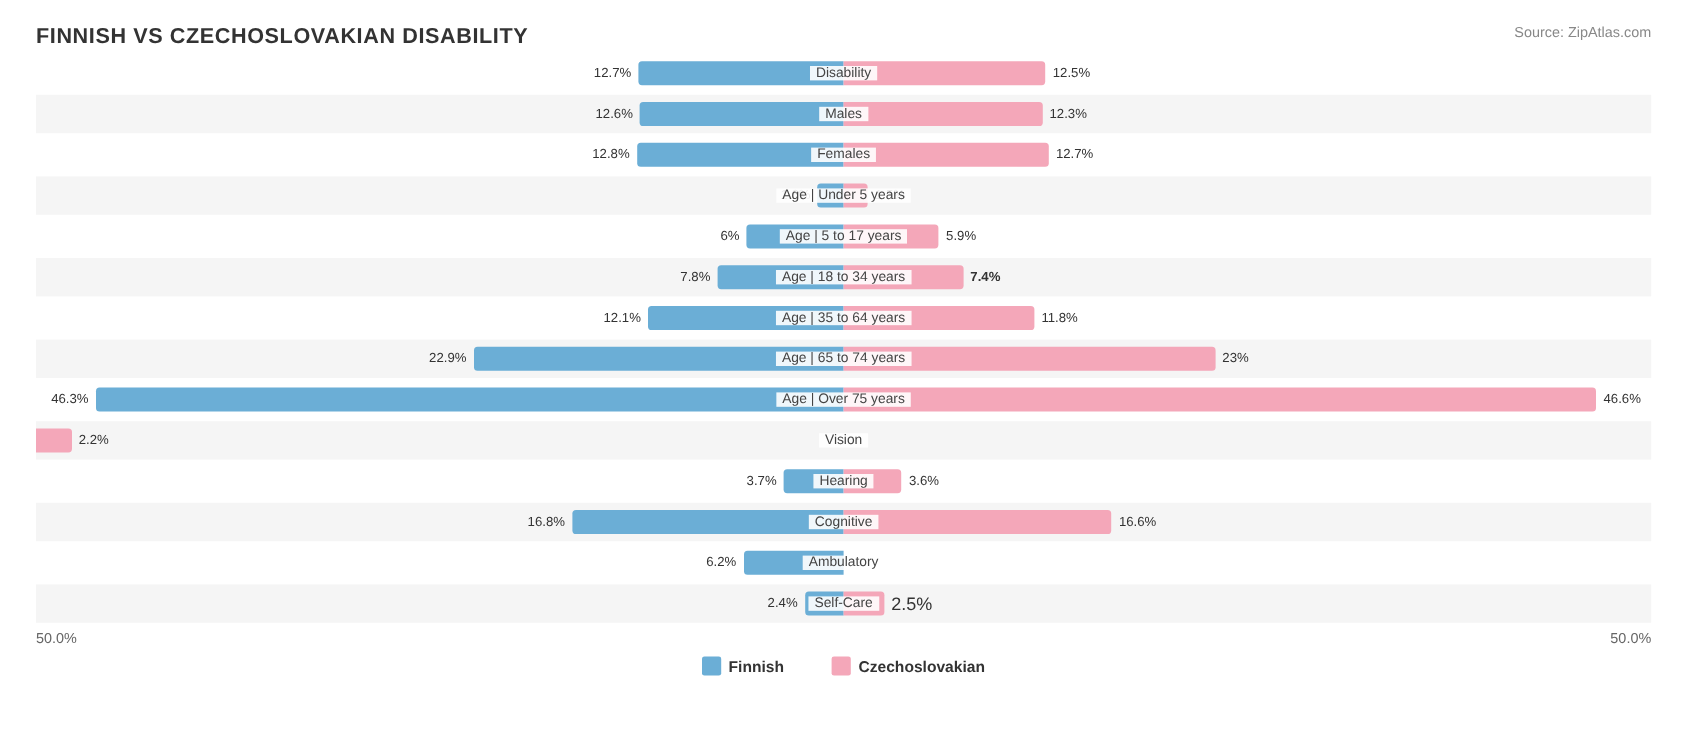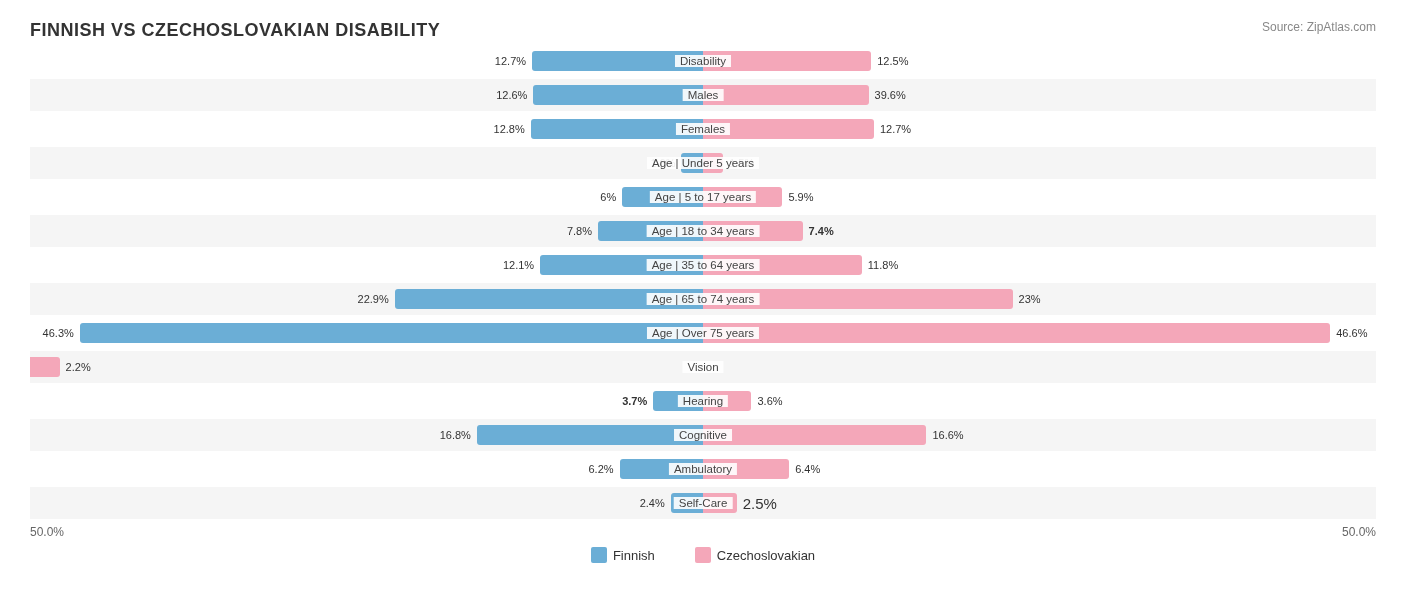--- a/index.html
+++ b/index.html
@@ -103,20 +103,21 @@
       width: 50%;
     }
     .axis-label.left { text-align: left; }
     .axis-label.right { text-align: right; }
     .legend {
       display: flex;
       justify-content: center;
       align-items: center;
       gap: 40px;
       margin-top: 8px;
+      font-weight: bold;
     }
     .legend-item {
       display: flex;
       align-items: center;
       gap: 6px;
       font-size: 13px;
       color: #333;
     }
     .legend-box {
       width: 16px;
@@ -160,21 +161,21 @@
           <span class="val-left" style="position:static; margin-right:6px; font-size:11px; color:#333; white-space:nowrap;">12.6%</span>
           <div class="bar-left" style="width:25.2%; background:#6baed6; height:20px; border-radius:3px 0 0 3px; min-width:2px;">
           </div>
         </div>
       </div>
       <div style="position:absolute; left:50%; transform:translateX(-50%); white-space:nowrap; font-size:11.5px; color:#444; z-index:10; background:rgba(255,255,255,0.9); padding:0 5px; pointer-events:none;">Males</div>
       <div class="right-section">
         <div style="display:flex; align-items:center; justify-content:flex-start; width:100%; height:100%;">
           <div class="bar-right" style="width:24.6%; background:#f4a7b9; height:20px; border-radius:0 3px 3px 0; min-width:2px;">
           </div>
-          <span class="val-right" style="position:static; margin-left:6px; font-size:11px; color:#333; white-space:nowrap;">39.6%</span>
+          <span class="val-right" style="position:static; margin-left:6px; font-size:11px; color:#333; white-space:nowrap;">12.3%</span>
         </div>
       </div>
     </div>
       <div class="bar-row" style="background: rgb(255, 255, 255);">
       <div class="left-section">
         <div style="display:flex; align-items:center; justify-content:flex-end; width:100%; height:100%;">
           <span class="val-left" style="position:static; margin-right:6px; font-size:11px; color:#333; white-space:nowrap;">12.8%</span>
           <div class="bar-left" style="width:25.6%; background:#6baed6; height:20px; border-radius:3px 0 0 3px; min-width:2px;">
           </div>
         </div>
@@ -295,21 +296,21 @@
       <div class="right-section">
         <div style="display:flex; align-items:center; justify-content:flex-start; width:100%; height:100%;">
           <div class="bar-right" style="width:4.4%; background:#f4a7b9; height:20px; border-radius:0 3px 3px 0; min-width:2px;">
           </div>
           <span class="val-right" style="position:static; margin-left:6px; font-size:11px; color:#333; white-space:nowrap;">2.2%</span>
         </div>
       </div>
     </div>
       <div class="bar-row" style="background: rgb(255, 255, 255);">
       <div class="left-section">
-        <div style="display:flex; align-items:center; justify-content:flex-end; width:100%; height:100%;font-weight:bold;">
+        <div style="display:flex; align-items:center; justify-content:flex-end; width:100%; height:100%;">
           <span class="val-left" style="position:static; margin-right:6px; font-size:11px; color:#333; white-space:nowrap;">3.7%</span>
           <div class="bar-left" style="width:7.400000000000001%; background:#6baed6; height:20px; border-radius:3px 0 0 3px; min-width:2px;">
           </div>
         </div>
       </div>
       <div style="position:absolute; left:50%; transform:translateX(-50%); white-space:nowrap; font-size:11.5px; color:#444; z-index:10; background:rgba(255,255,255,0.9); padding:0 5px; pointer-events:none;">Hearing</div>
       <div class="right-section">
         <div style="display:flex; align-items:center; justify-content:flex-start; width:100%; height:100%;">
           <div class="bar-right" style="width:7.200000000000001%; background:#f4a7b9; height:20px; border-radius:0 3px 3px 0; min-width:2px;">
           </div>
@@ -336,27 +337,20 @@
     </div>
       <div class="bar-row" style="background: rgb(255, 255, 255);">
       <div class="left-section">
         <div style="display:flex; align-items:center; justify-content:flex-end; width:100%; height:100%;">
           <span class="val-left" style="position:static; margin-right:6px; font-size:11px; color:#333; white-space:nowrap;">6.2%</span>
           <div class="bar-left" style="width:12.4%; background:#6baed6; height:20px; border-radius:3px 0 0 3px; min-width:2px;">
           </div>
         </div>
       </div>
       <div style="position:absolute; left:50%; transform:translateX(-50%); white-space:nowrap; font-size:11.5px; color:#444; z-index:10; background:rgba(255,255,255,0.9); padding:0 5px; pointer-events:none;">Ambulatory</div>
-      <div class="right-section">
-        <div style="display:flex; align-items:center; justify-content:flex-start; width:100%; height:100%;">
-          <div class="bar-right" style="width:12.8%; background:#f4a7b9; height:20px; border-radius:0 3px 3px 0; min-width:2px;">
-          </div>
-          <span class="val-right" style="position:static; margin-left:6px; font-size:11px; color:#333; white-space:nowrap;">6.4%</span>
-        </div>
-      </div>
     </div>
       <div class="bar-row" style="background: rgb(245, 245, 245);">
       <div class="left-section">
         <div style="display:flex; align-items:center; justify-content:flex-end; width:100%; height:100%;">
           <span class="val-left" style="position:static; margin-right:6px; font-size:11px; color:#333; white-space:nowrap;">2.4%</span>
           <div class="bar-left" style="width:4.8%; background:#6baed6; height:20px; border-radius:3px 0 0 3px; min-width:2px;">
           </div>
         </div>
       </div>
       <div style="position:absolute; left:50%; transform:translateX(-50%); white-space:nowrap; font-size:11.5px; color:#444; z-index:10; background:rgba(255,255,255,0.9); padding:0 5px; pointer-events:none;">Self-Care</div>

